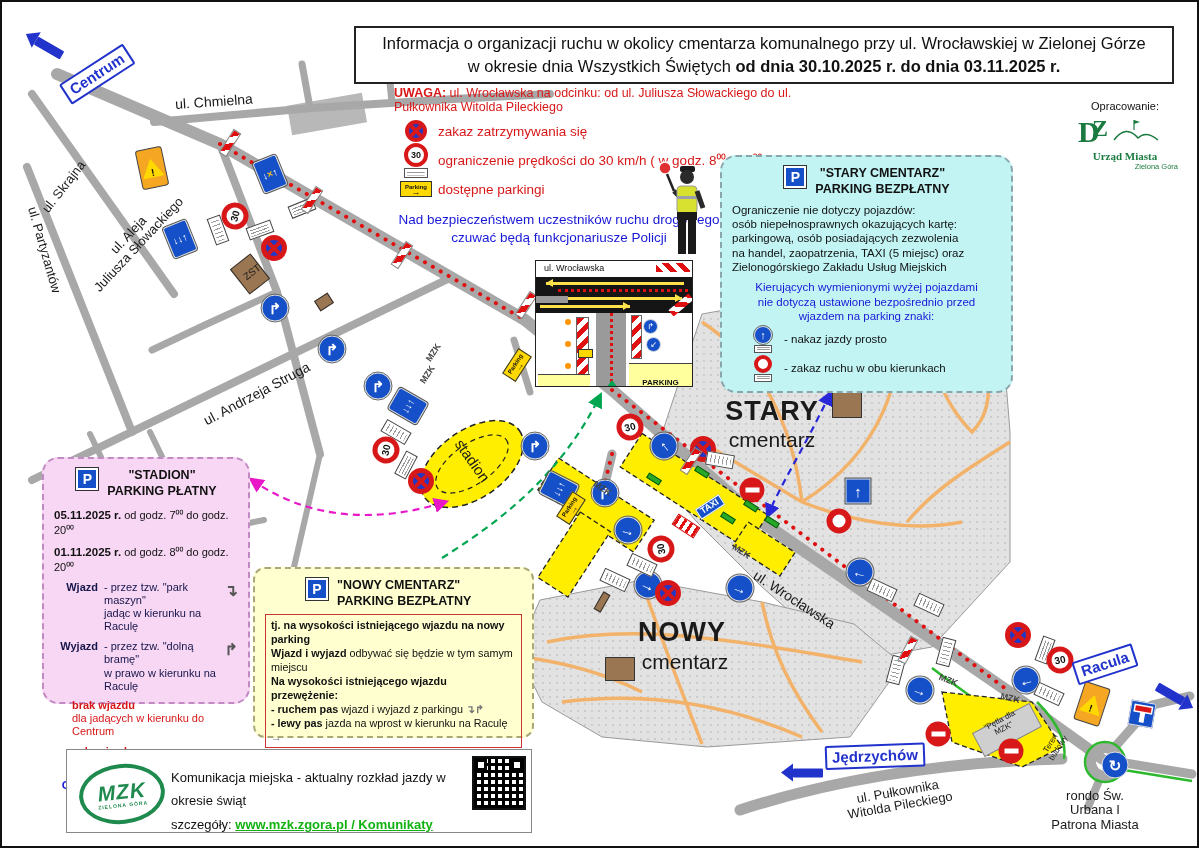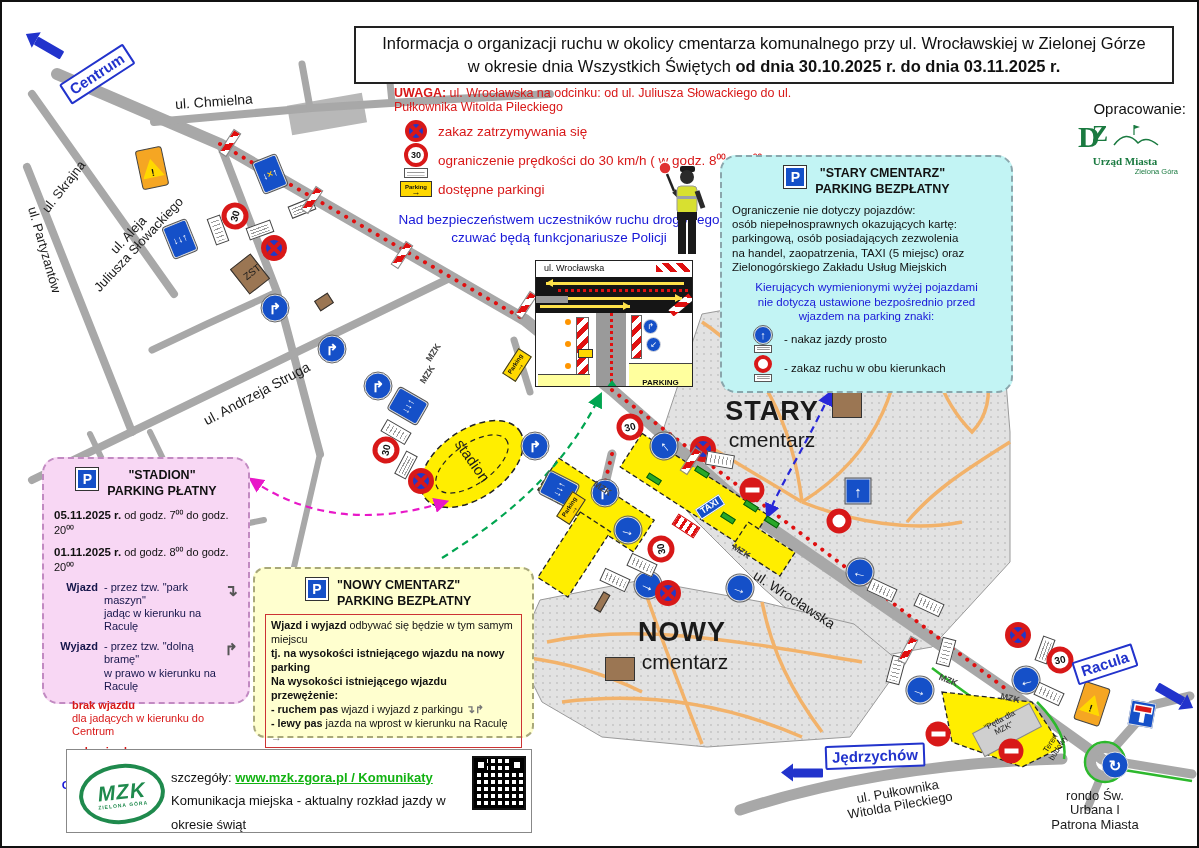--- a/index.html
+++ b/index.html
@@ -76,21 +76,21 @@
   .legend .sg-s30.inl{width:24px;height:24px;font-size:9px;border-width:4px;}
   .legend .lplate{width:22px;height:8px;background:#fff;border:1px solid #555;margin-top:1px;
     background-image:repeating-linear-gradient(0deg,#9a9a9a 0 1px,transparent 1px 3px);background-size:80% 70%;background-position:center;background-repeat:no-repeat;}
   .legend .sg-park.inl{width:32px;height:16px;}
   .bluemsg{margin-top:10px;width:330px;text-align:center;color:#1818d8;font-size:13.5px;line-height:1.35;}
   .bluemsg .b3{font-weight:bold;font-style:italic;}
   
   .police{position:absolute;left:655px;top:156px;z-index:5;}
   
   .oprac{position:absolute;left:1062px;top:98px;width:122px;z-index:5;text-align:center;color:#111;}
-  .oprac .ol{font-size:15px;text-align:right;}
+  .oprac .ol{font-size:11px;}
   .oprac .org1{color:#1a7a40;font-weight:bold;font-size:11px;font-family:"Liberation Serif",serif;}
   .oprac .org2{color:#1a7a40;font-size:7.5px;text-align:right;padding-right:8px;}
   
   .pbox{position:absolute;z-index:6;box-sizing:border-box;border-radius:16px;padding:8px 10px;}
   .pbox .hdr{display:flex;align-items:flex-start;justify-content:center;gap:8px;}
   .psq{width:22px;height:22px;background:#1550c8;color:#fff;font-weight:bold;font-size:14px;
        display:flex;align-items:center;justify-content:center;box-shadow:inset 0 0 0 2px #fff;border:1px solid #333;flex:none;}
   .hline{font-weight:bold;font-size:12.5px;color:#111;text-align:center;line-height:1.3;}
   .box-stary{left:718px;top:153px;width:293px;height:238px;background:#c2f4f4;border:2px dashed #8aa6ac;font-size:11.5px;color:#111;}
   .box-stary p{margin:5px 0 0;white-space:pre-line;line-height:1.25;}
@@ -551,42 +551,42 @@
 
   <div class="pbox box-nowy">
     <div class="hdr" style="justify-content:flex-start;margin-left:40px;">
       <span class="psq">P</span>
       <span class="hline" style="text-align:left;">
         <span>"NOWY CMENTARZ"</span><br>
         <span>PARKING BEZPŁATNY</span>
       </span>
     </div>
     <div class="inner">
+      <div><b>tj. na wysokości istniejącego wjazdu na nowy parking</b></div>
       <div><b>Wjazd i wyjazd</b><span> odbywać się będzie w tym samym miejscu</span></div>
-      <div><b>tj. na wysokości istniejącego wjazdu na nowy parking</b></div>
       <div><b>Na wysokości istniejącego wjazdu przewężenie:</b></div>
       <div><b>- ruchem pas</b><span>   wjazd i wyjazd z parkingu</span>
         <span class="ico"><span>↴</span><span>↱</span></span>
       </div>
       <div><b>- lewy pas</b><span>   jazda na wprost w kierunku na Raculę</span>
         <span class="ico">→</span>
       </div>
     </div>
     <div class="redl"><b>brak wjazdu</b><span> dla jadących w kierunku do Centrum</span></div>
     <div class="redl"><b>nakaz jazdy</b><span> w prawo dla wyjeżdżających z parkingu</span></div>
     <div class="redl"><b>zamknięty</b><span> zostaje istniejący wyjazd z nowego parkingu</span></div>
   </div>
 
   <div class="mzk-box">
     <div class="mzk-logo">
       <span class="mzk-big">MZK</span>
       <span class="mzk-sub">ZIELONA GÓRA</span>
     </div>
     <div class="mzk-text">
+      <div>Komunikacja miejska - aktualny rozkład jazdy w okresie świąt</div>
       <div>
         <span>szczegóły: </span><a href="#">www.mzk.zgora.pl / Komunikaty</a>
       </div>
-      <div>Komunikacja miejska - aktualny rozkład jazdy w okresie świąt</div>
     </div>
     <div class="qr"></div>
   </div>
 
 </div>
 
 </body></html>

